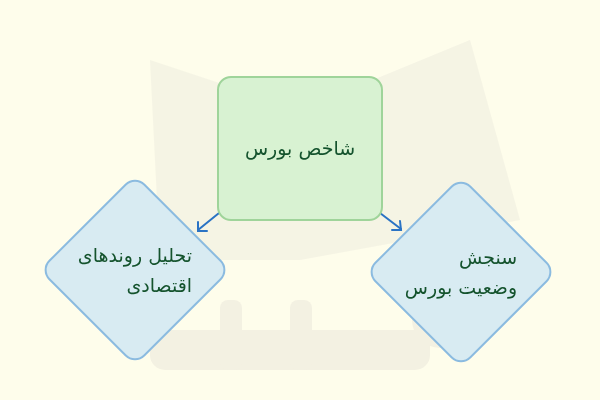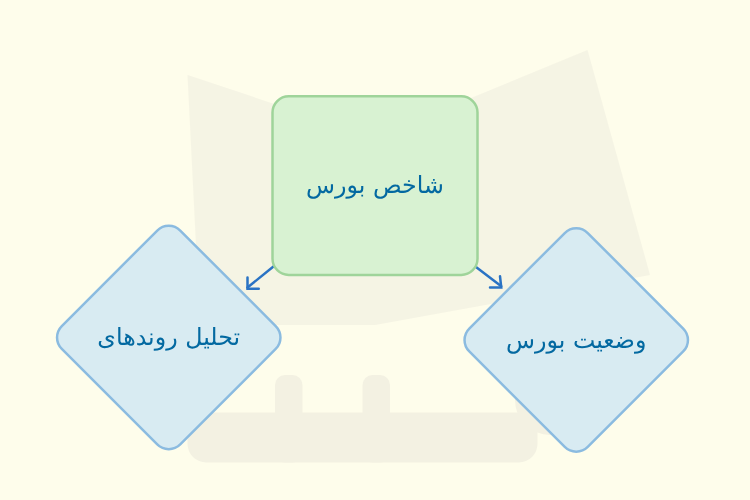--- a/index.html
+++ b/index.html
@@ -1,19 +1,19 @@
 <!DOCTYPE html>
 <html><head>
 <meta charset="utf-8">
 <style>
   html, body { margin:0; padding:0; }
   body { width:600px; height:400px; background:#fefdeb; overflow:hidden; position:relative; font-family:"DejaVu Sans", sans-serif; }
   .wm { position:absolute; left:0; top:0; width:600px; height:400px; }
   .node-rect { position:absolute; left:217px; top:76px; width:166px; height:145px; background:#d8f2d2; border:2px solid #9fd49a; border-radius:14px; box-sizing:border-box; display:flex; align-items:center; justify-content:center; }
-  .node-text { font-size:19px; color:#0369a1; text-align:right; line-height:1.6; direction:rtl; }
+  .node-text { font-size:19px; color:#14532d; text-align:right; line-height:1.6; direction:rtl; }
   .diamond-wrap { position:absolute; width:190px; height:190px; }
   .diamond { position:absolute; left:27px; top:27px; width:136px; height:136px; background:#d8ebf2; border:2px solid #8bbbe0; border-radius:14px; transform:rotate(45deg); box-sizing:border-box; }
   .diamond-label { position:absolute; inset:0; display:flex; align-items:center; justify-content:center; }
   svg.edges { position:absolute; left:0; top:0; }
 </style>
 </head>
 <body>
 
 <svg class="wm" width="600" height="400">
   <g fill="#f3f1e2">
@@ -37,24 +37,26 @@
 
 <div class="node-rect">
   <div class="node-text">شاخص بورس</div>
 </div>
 
 <div class="diamond-wrap" style="left:40px;top:175px;">
   <div class="diamond"></div>
   <div class="diamond-label">
     <div class="node-text">
       <div>تحلیل روندهای</div>
+      <div>اقتصادی</div>
     </div>
   </div>
 </div>
 
 <div class="diamond-wrap" style="left:366px;top:177px;">
   <div class="diamond"></div>
   <div class="diamond-label">
     <div class="node-text">
+      <div>سنجش</div>
       <div>وضعیت بورس</div>
     </div>
   </div>
 </div>
 
 </body></html>

